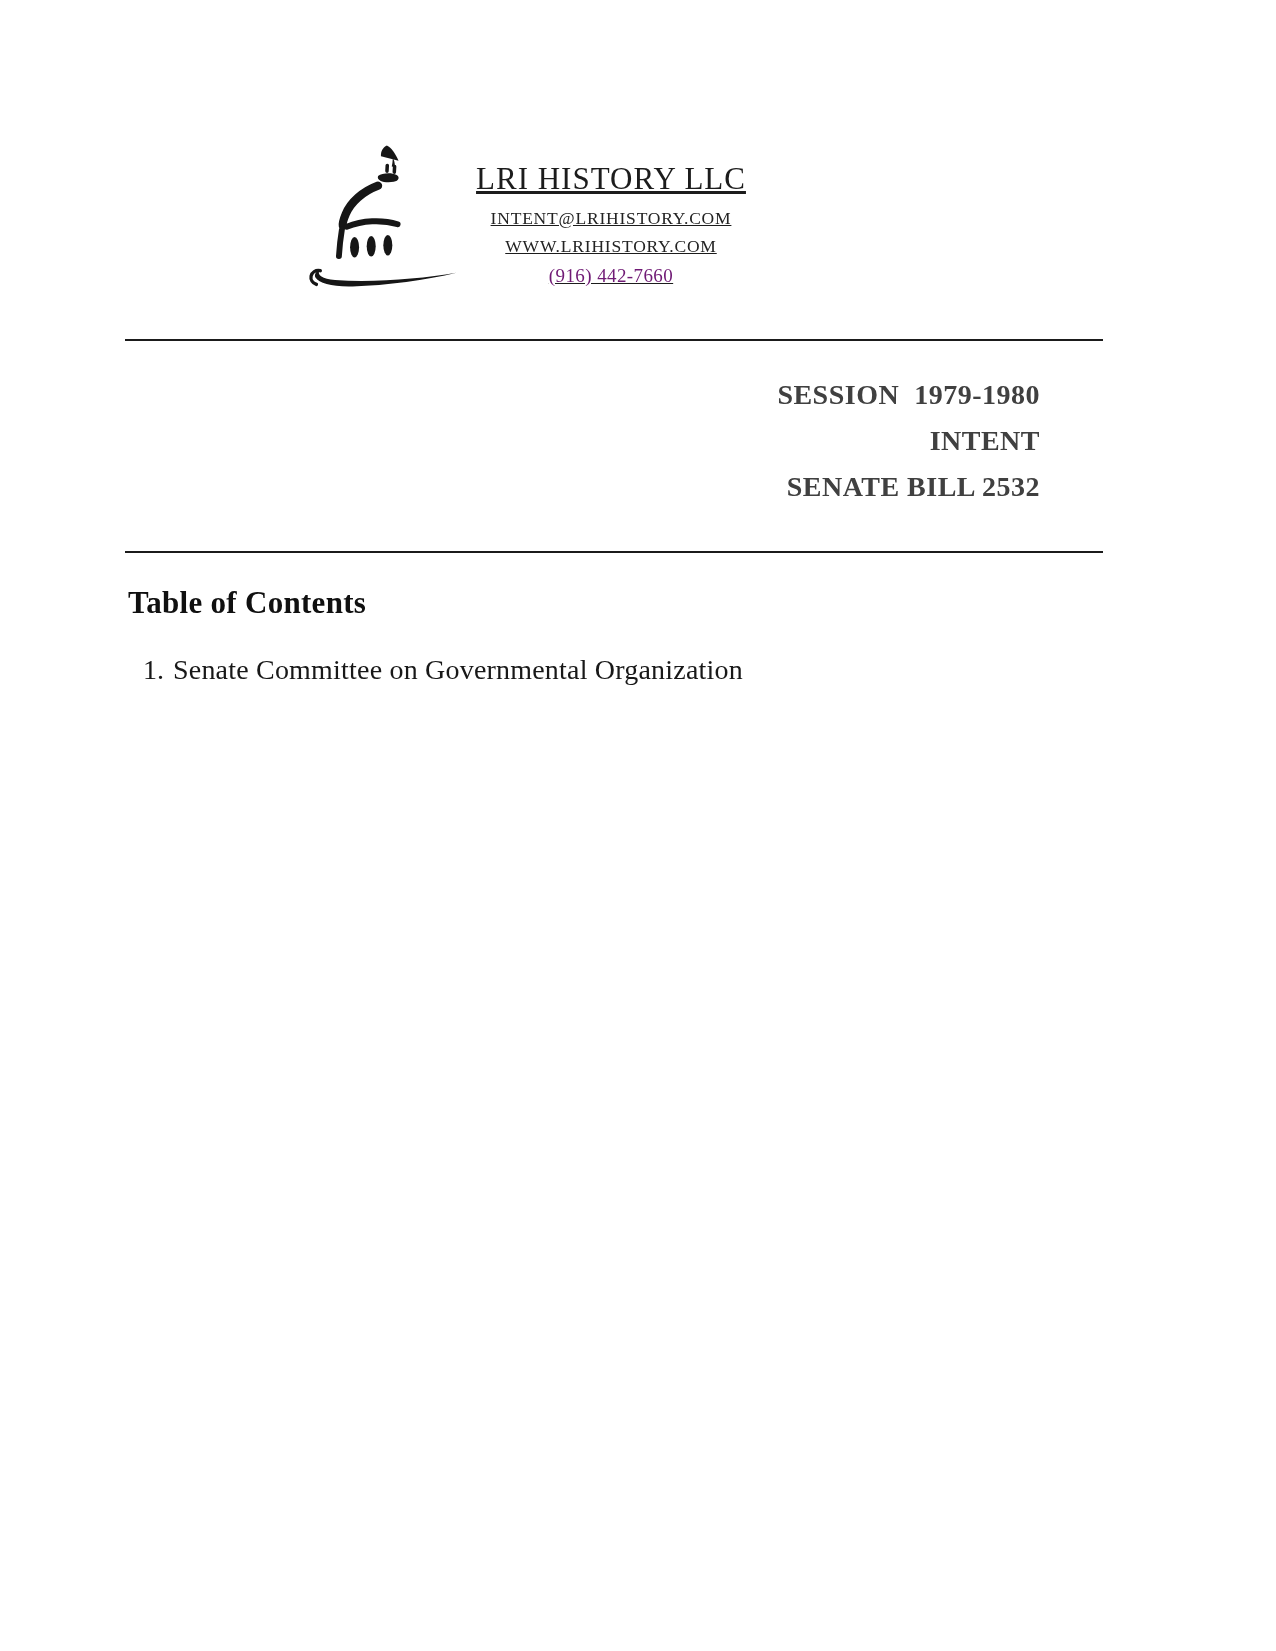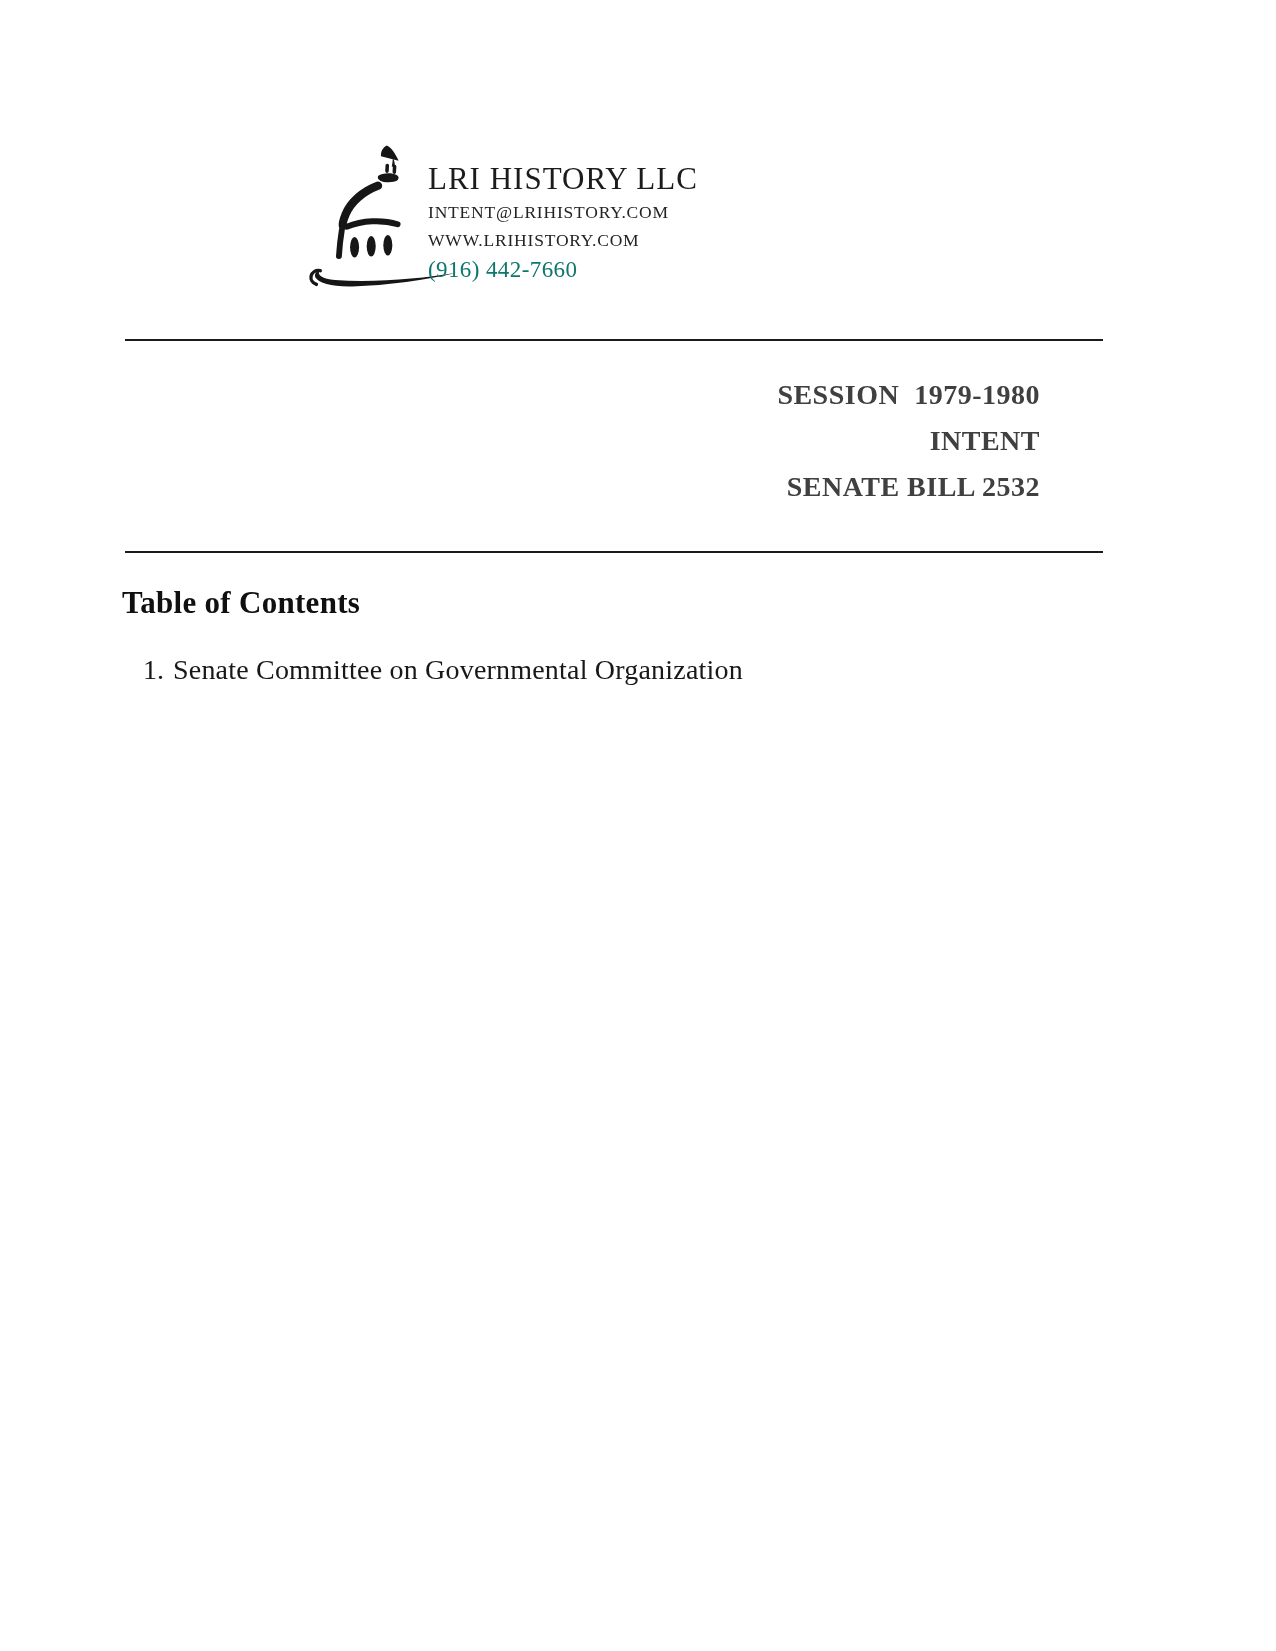--- a/index.html
+++ b/index.html
@@ -17,43 +17,45 @@
   
   .logo {
     position: absolute;
     left: 292px;
     top: 127px;
     width: 176px;
     height: 176px;
   }
   .org-block {
     position: absolute;
-    left: 428px;
+    left: 411px;
     top: 160px;
     width: 400px;
+    text-align: center;
     color: #1c1c1c;
+    text-decoration: underline;
   }
   .org-name {
     font-size: 31px;
     line-height: 38px;
     letter-spacing: 1px;
     color: #1c1c1c;
   }
   .org-email, .org-web {
     font-size: 17.5px;
     line-height: 28px;
     letter-spacing: 0.8px;
     color: #232323;
   }
-  .org-email { }
+  .org-email { margin-top: 6px; }
   .org-phone {
-    font-size: 23px;
+    font-size: 19px;
     line-height: 31px;
     letter-spacing: 0.4px;
-    color: #0f766e;
+    color: #701a75;
   }
 
   
   .rule {
     position: absolute;
     left: 125px;
     width: 978px;
     height: 0;
     border-top: 2px solid #1b1b1b;
   }
@@ -70,21 +72,21 @@
     font-size: 28px;
     line-height: 46px;
     color: #404040;
     letter-spacing: 0.5px;
   }
   .session-line { white-space: pre; }
 
   
   .toc-title {
     position: absolute;
-    left: 122px;
+    left: 128px;
     top: 585px;
     font-size: 31px;
     font-weight: bold;
     color: #101010;
     letter-spacing: 0.3px;
   }
   .toc-list {
     position: absolute;
     left: 143px;
     top: 651px;

